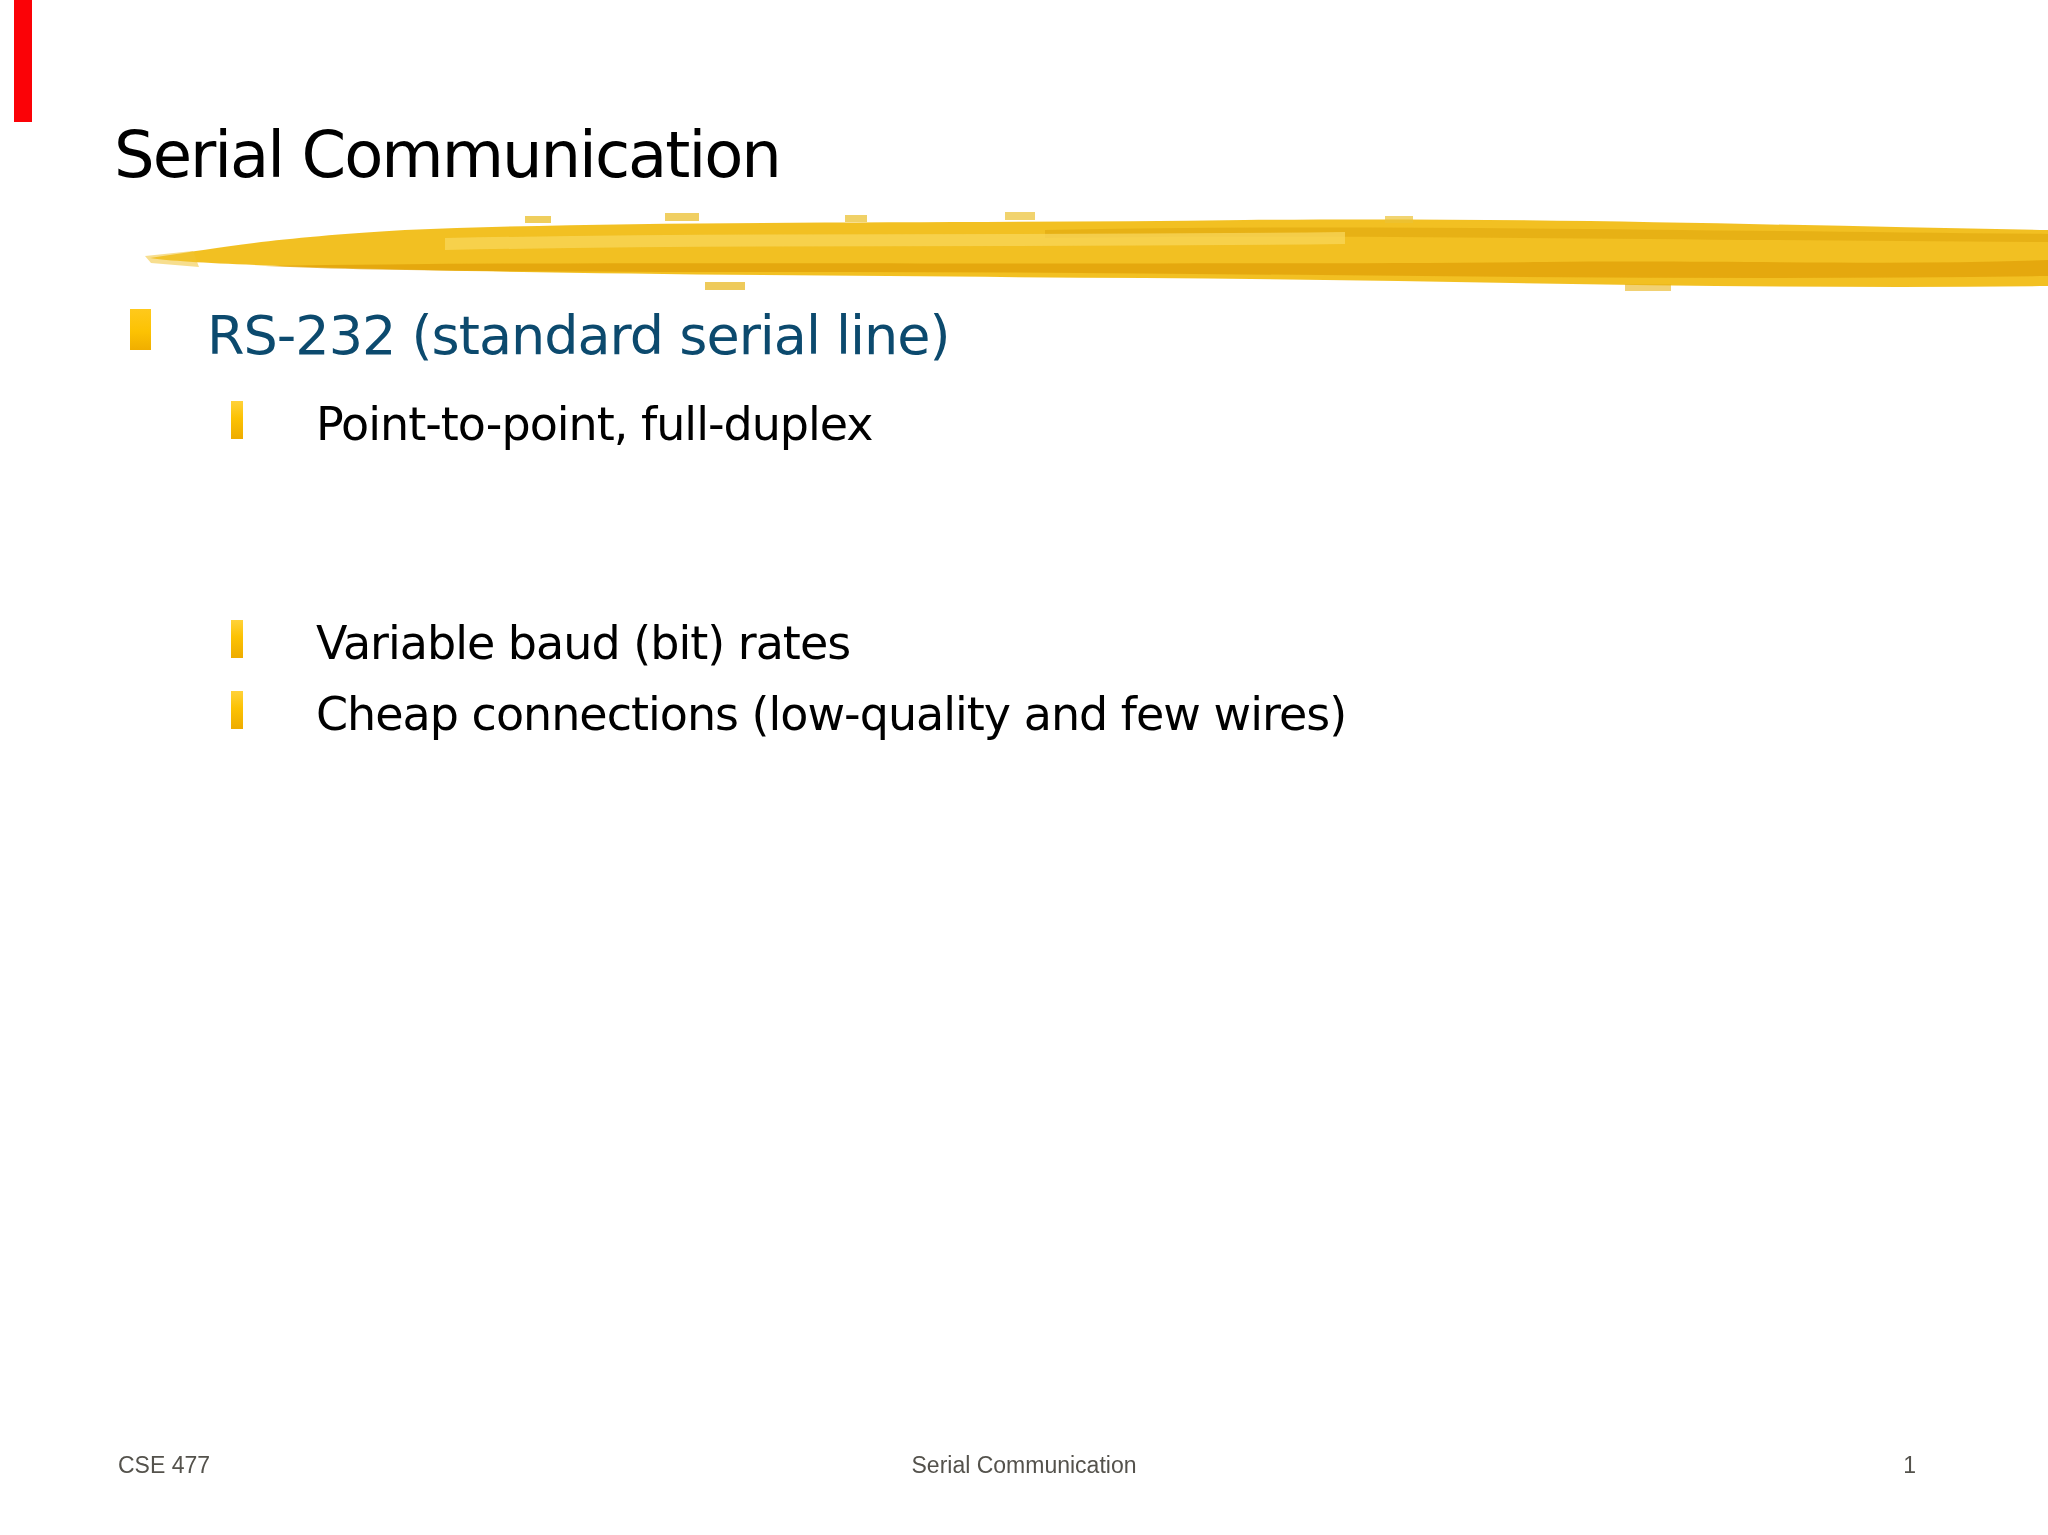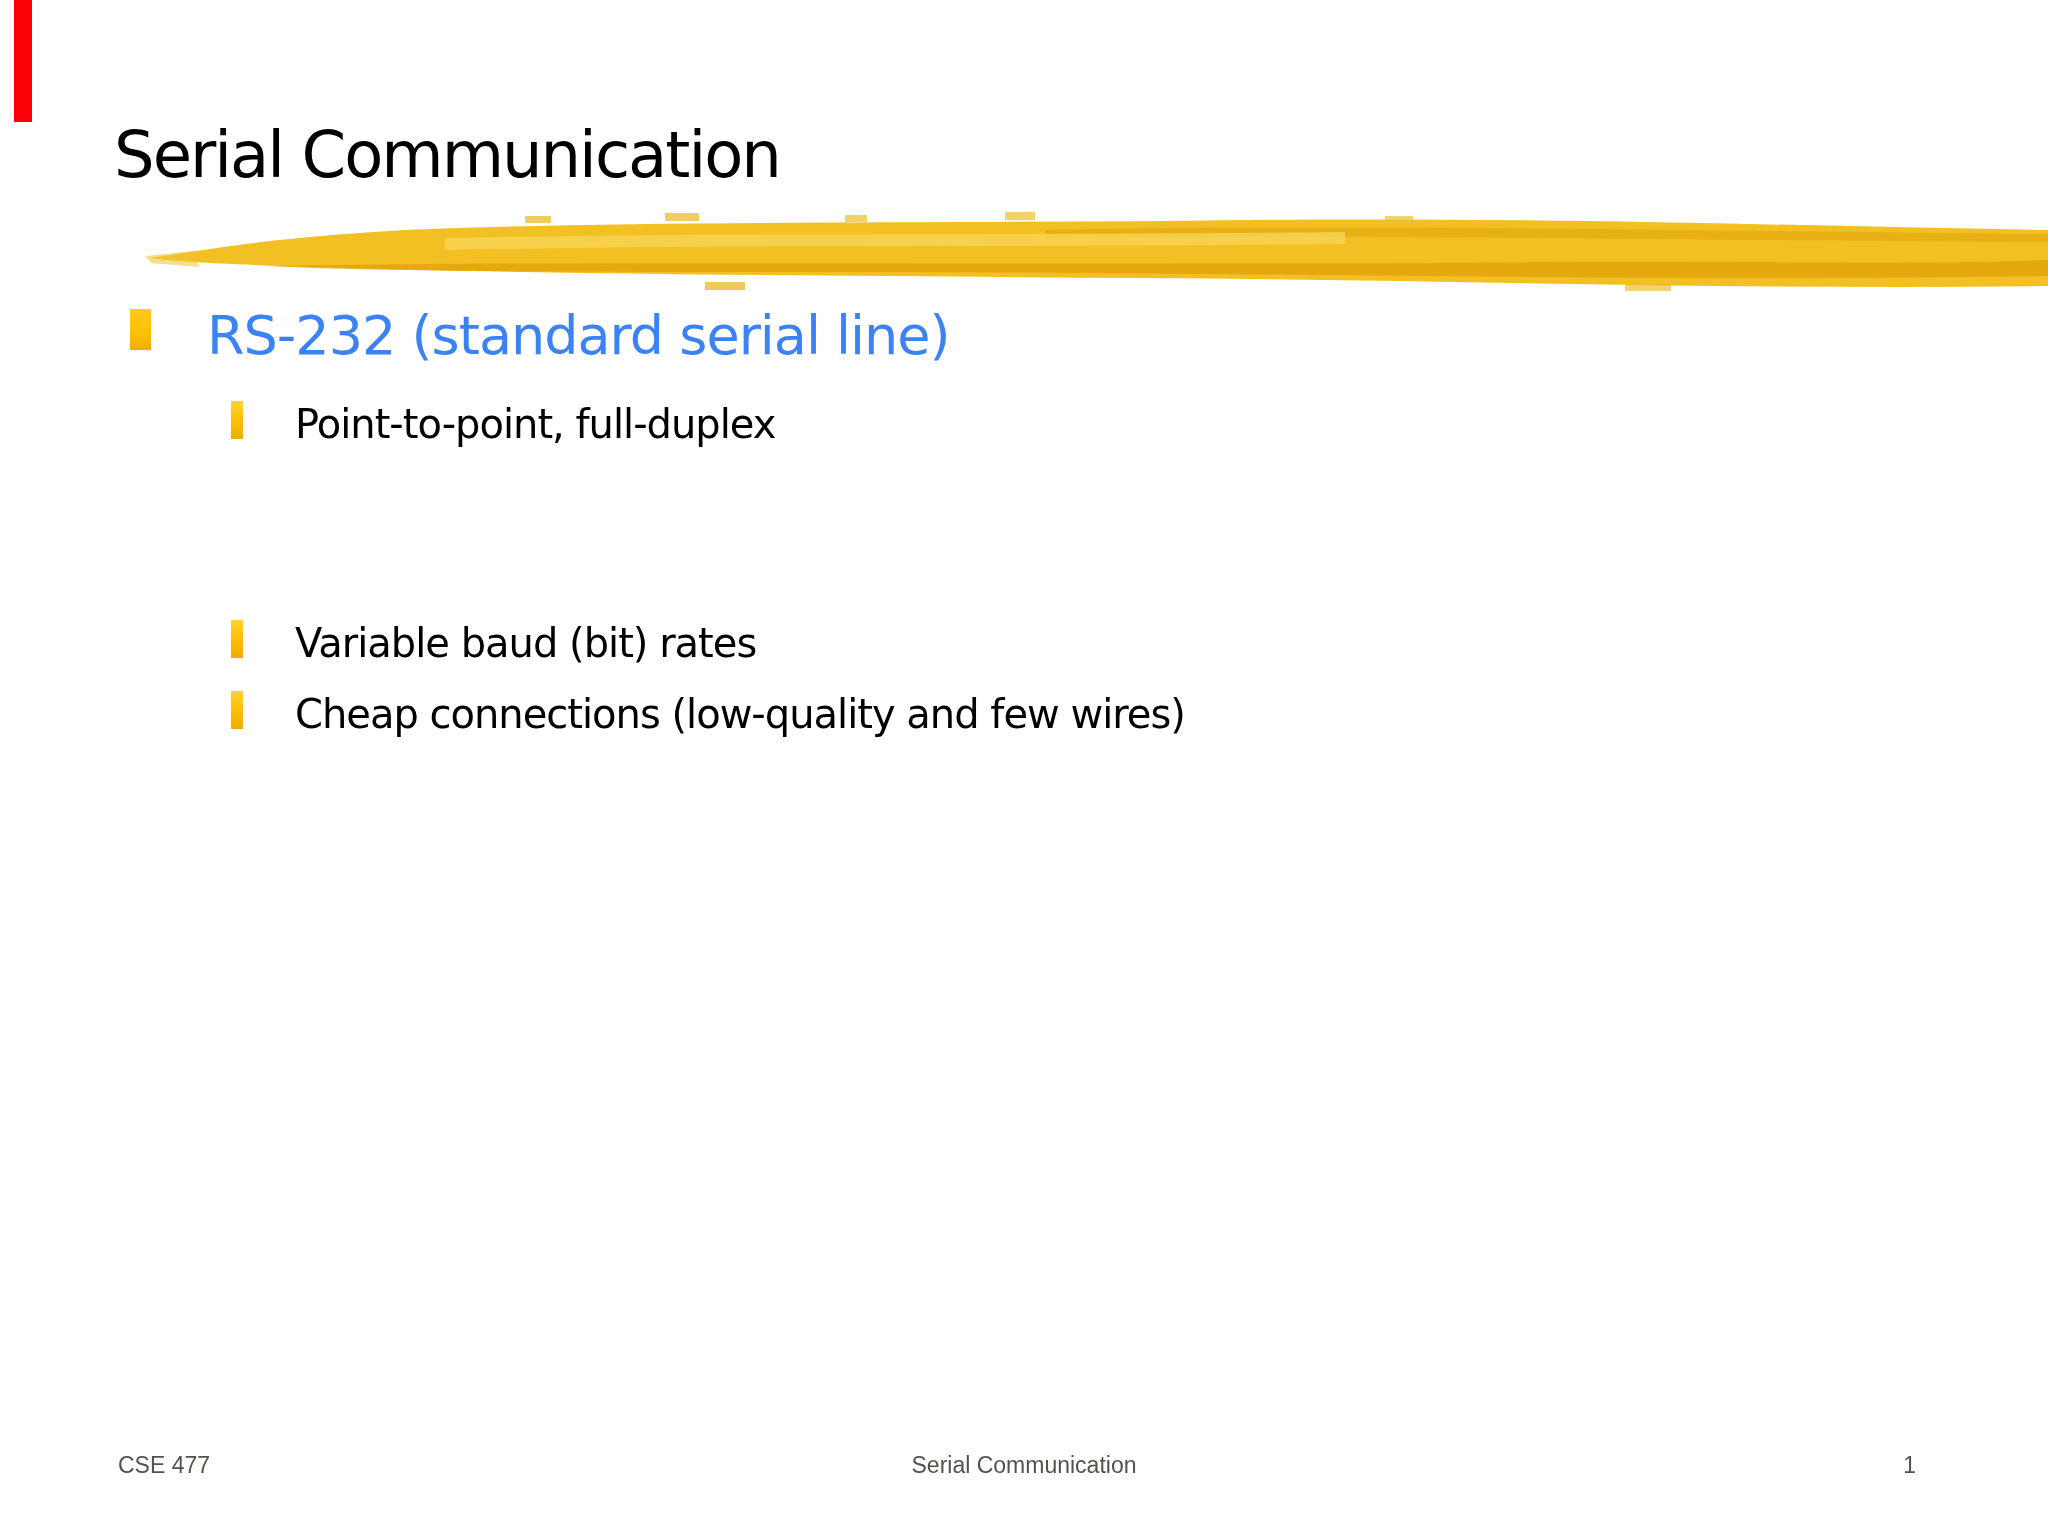--- a/index.html
+++ b/index.html
@@ -55,28 +55,29 @@
     display: flex;
     align-items: flex-start;
     white-space: nowrap;
   }
   .row-l1 { height: 72px; }
   .row-l2 { height: 73px; }
 
   .row-l1 .bullet-text {
     font-size: 54px;
     line-height: 72px;
-    color: #3b82f6;
+    color: #0c4a6e;
     letter-spacing: -1px;
   }
   .row-l2 .bullet-text {
-    font-size: 40px;
+    font-size: 46px;
     line-height: 73px;
     color: #000000;
     letter-spacing: -1px;
+    margin-left: 21px;
   }
 
   .marker-l1 {
     position: absolute;
     left: 130px;
     top: 9px;
     width: 21px;
     height: 41px;
     background: linear-gradient(180deg, #ffc91c 0%, #fcc203 55%, #f0ae00 100%);
   }

